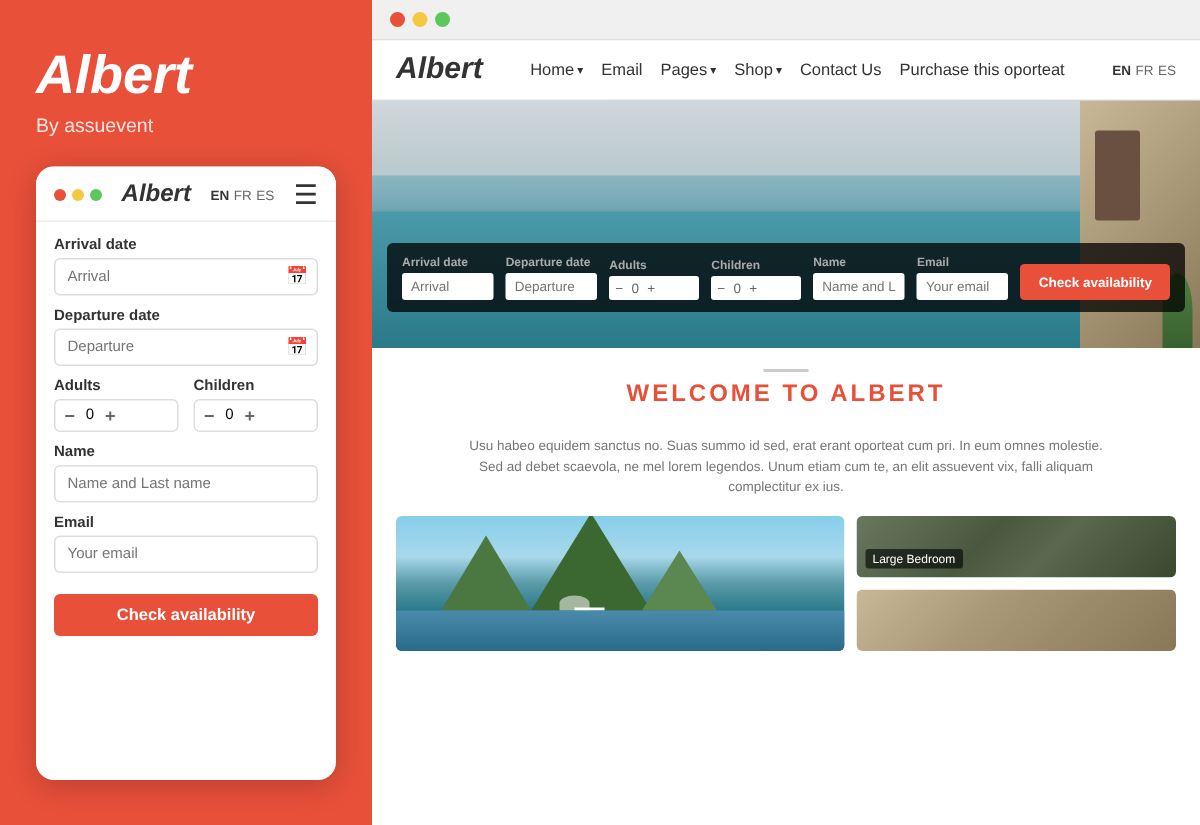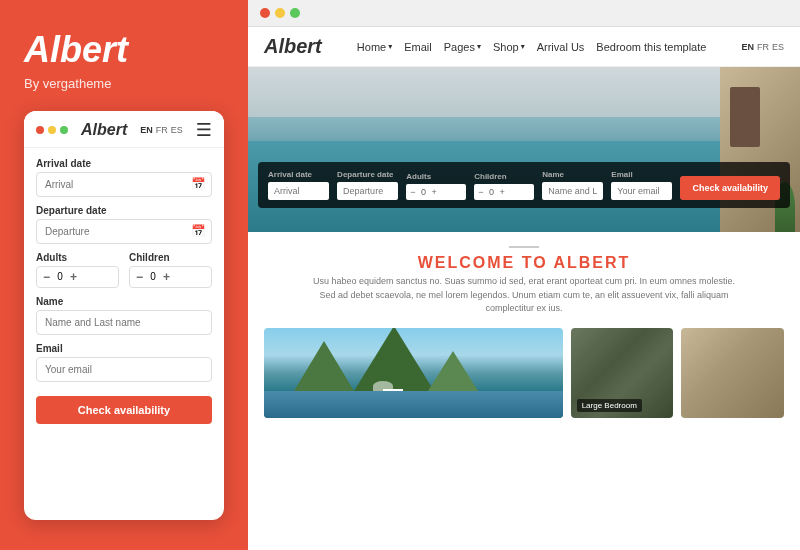--- a/index.html
+++ b/index.html
@@ -388,21 +388,21 @@
       width: 30px;
       height: 2px;
       background: #ccc;
       margin: 0 auto 6px;
     }
     .welcome-title {
       font-size: 16px;
       font-weight: 700;
       color: #e8503a;
       letter-spacing: 2px;
-      margin-bottom: 3px;
+      margin-bottom: 19px;
     }
     .welcome-subtitle {
       font-size: 10px;
       color: #999;
       margin-bottom: 8px;
     }
     .welcome-text {
       font-size: 9px;
       color: #777;
       line-height: 1.5;
@@ -418,21 +418,21 @@
     }
     .img-large {
       flex: 1.4;
       border-radius: 4px;
       overflow: hidden;
       position: relative;
     }
     .img-right-col {
       flex: 1;
       display: flex;
-      flex-direction: row;
+      flex-direction: column;
       gap: 8px;
     }
     .img-small {
       flex: 1;
       border-radius: 4px;
       overflow: hidden;
       position: relative;
     }
     .img-bedroom {
       background: linear-gradient(135deg, #6a7860 0%, #4a5840 40%, #5a6850 60%, #3a4830 100%);
@@ -489,21 +489,21 @@
       width: 20px; height: 10px;
       background: #fff8;
       border-radius: 50% 50% 0 0;
     }
   </style>
 </head>
 <body>
 
 <div class="left-panel">
   <div class="brand-title">Albert</div>
-  <div class="brand-by">By vergatheme</div>
+  <div class="brand-by">By assuevent</div>
 
   <div class="mobile-mockup">
     <div class="mobile-header">
       <div class="mobile-dots">
         <div class="mobile-dot dot-red"></div>
         <div class="mobile-dot dot-yellow"></div>
         <div class="mobile-dot dot-green"></div>
       </div>
       <div class="mobile-logo">Albert</div>
       <div class="mobile-lang">
@@ -570,22 +570,22 @@
     </div>
   </div>
 
   <div class="site-header">
     <div class="site-logo">Albert</div>
     <nav class="site-nav">
       <a href="#">Home <span class="arrow">▾</span></a>
       <a href="#">Email</a>
       <a href="#">Pages <span class="arrow">▾</span></a>
       <a href="#">Shop <span class="arrow">▾</span></a>
-      <a href="#">Arrival Us</a>
-      <a href="#">Bedroom this template</a>
+      <a href="#">Contact Us</a>
+      <a href="#">Purchase this oporteat</a>
     </nav>
     <div class="site-lang">
       <span class="active">EN</span>
       <span>FR</span>
       <span>ES</span>
     </div>
   </div>
 
   <div class="hero-section">
     <div class="hero-bg">

